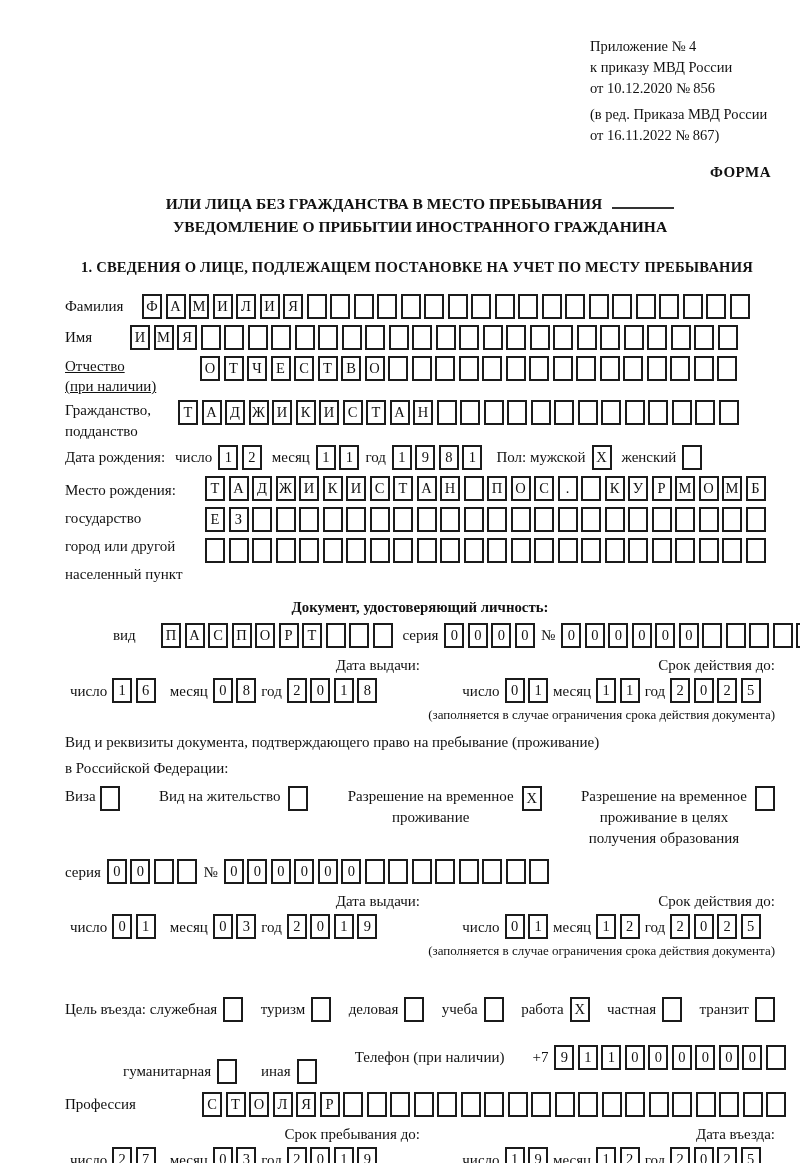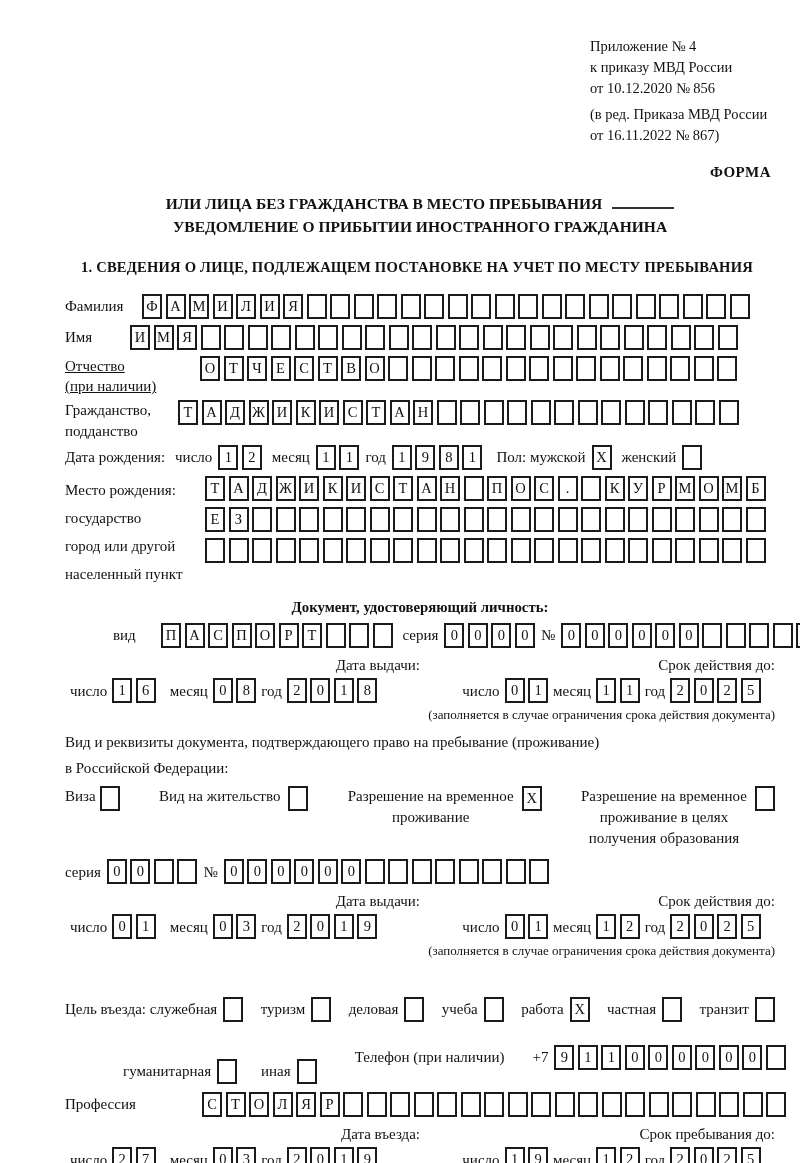--- a/index.html
+++ b/index.html
@@ -631,22 +631,22 @@
         <span class="cell"></span>
         <span class="cell"></span>
         <span class="cell"></span>
         <span class="cell"></span>
         <span class="cell"></span>
         <span class="cell"></span>
       </span>
   </div>
 
   <div class="caption-row">
+    <div class="half">Срок пребывания до:</div>
     <div class="half">Дата въезда:</div>
-    <div class="half">Срок пребывания до:</div>
   </div>
   <div class="date-row">
     <span class="date-group">
       <span class="mini">число</span>
       <span class="cells">
           <span class="cell">2</span>
           <span class="cell">7</span>
         </span>
       <span class="mini" style="margin-left:14px;">месяц</span>
       <span class="cells">

